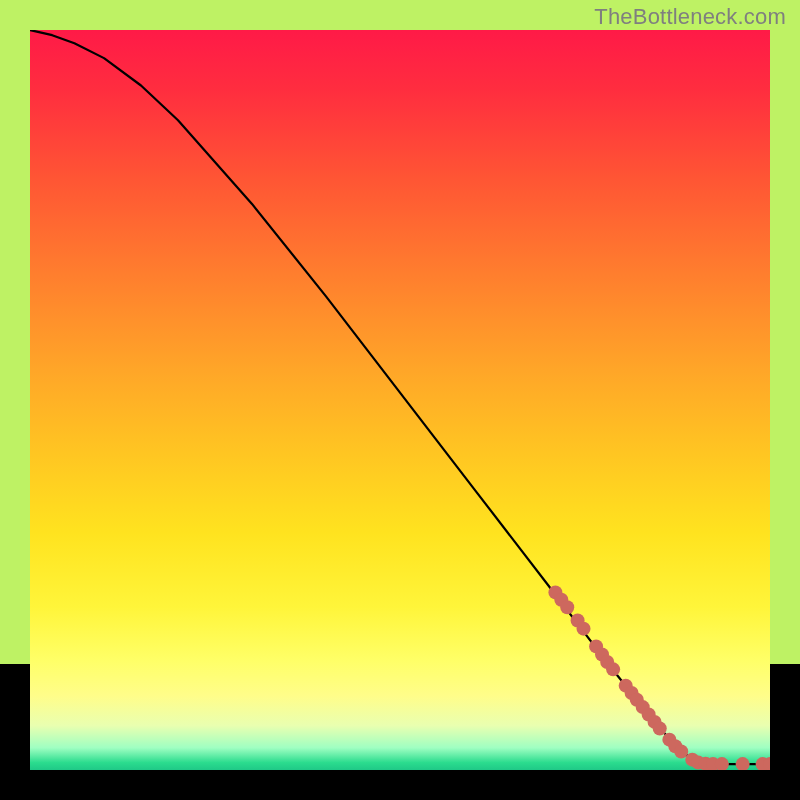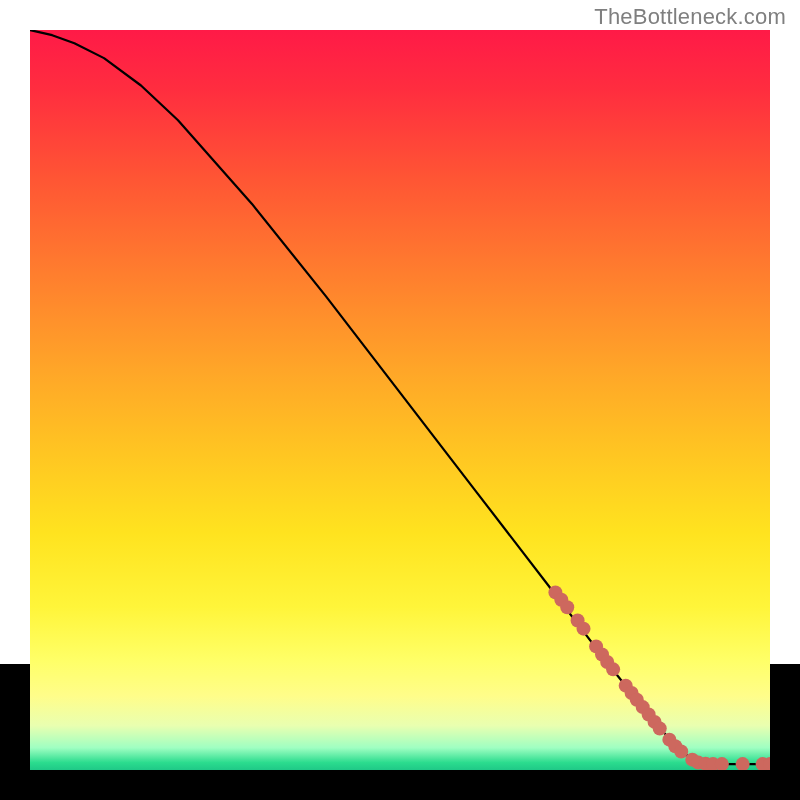--- a/index.html
+++ b/index.html
@@ -8,21 +8,21 @@
     width: 800px;
     height: 800px;
     background: #000;
     overflow: hidden;
     font-family: Arial, Helvetica, sans-serif;
   }
   .frame {
     position: relative;
     width: 800px;
     height: 664px;
-    background: #ffffff;
+    background: #bef264;
   }
   .watermark {
     position: absolute;
     top: 4px;
     right: 14px;
     color: #7f7f7f;
     font-size: 22px;
     letter-spacing: 0.2px;
     font-weight: 400;
     z-index: 5;

